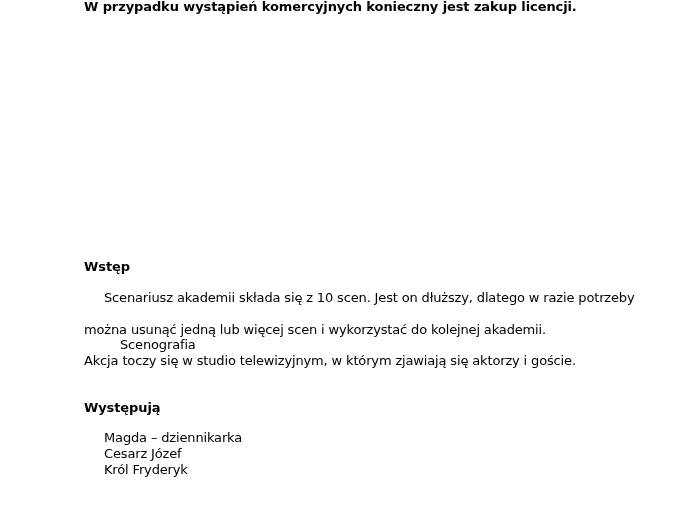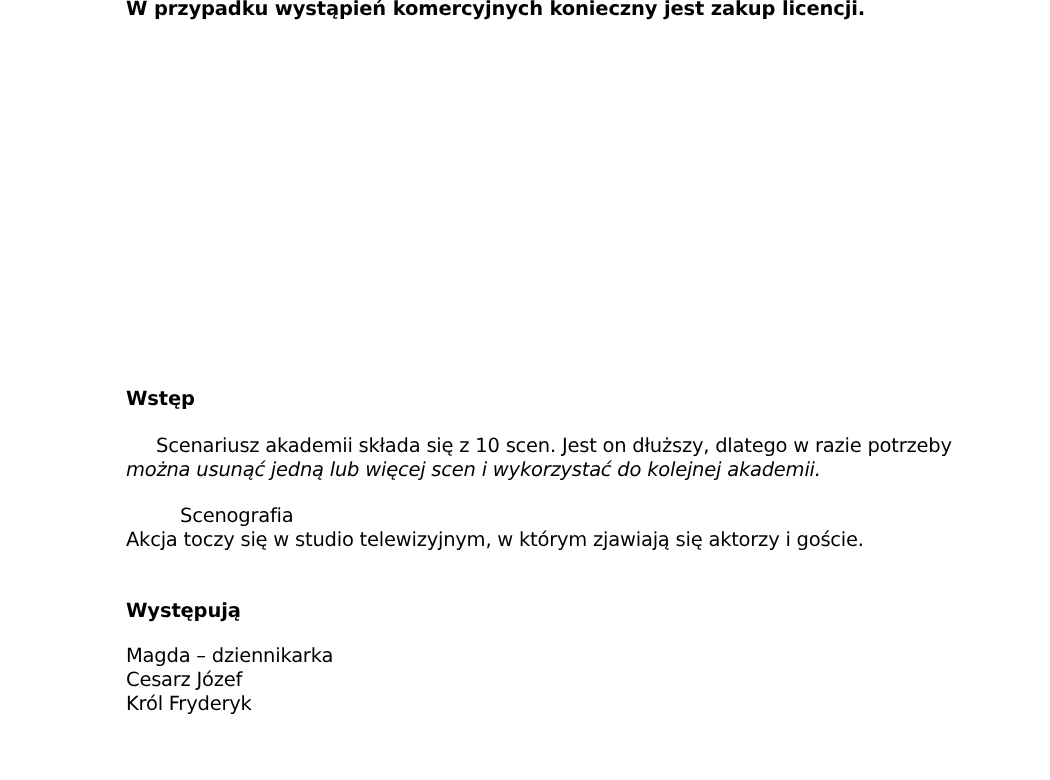--- a/index.html
+++ b/index.html
@@ -39,33 +39,34 @@
       top: 430px;
       margin: 0;
       padding: 0;
       list-style: none;
     }
     .cast-list li {
       font-size: 13px;
       line-height: 15.8px;
       white-space: nowrap;
       letter-spacing: -0.15px;
+      margin-left: 20px;
     }
   </style>
 </head>
 <body>
 
 <div class="page">
 
   <div class="line bold" style="top:-1px;">W przypadku wystąpień komercyjnych konieczny jest zakup licencji.</div>
 
   <div class="line bold" style="top:259px;">Wstęp</div>
 
   <div class="line" style="top:290px;margin-left:20px;">Scenariusz akademii składa się z 10 scen. Jest on dłuższy, dlatego w razie potrzeby</div>
-  <div class="line" style="top:306px;font-style:italic;">można usunąć jedną lub więcej scen i wykorzystać do kolejnej akademii.</div>
+  <div class="line" style="top:322px;">można usunąć jedną lub więcej scen i wykorzystać do kolejnej akademii.</div>
 
   <div class="line" style="top:337px;margin-left:36px;">Scenografia</div>
   <div class="line" style="top:353px;">Akcja toczy się w studio telewizyjnym, w którym zjawiają się aktorzy i goście.</div>
 
   <div class="line bold" style="top:400px;">Występują</div>
 
   <ul class="cast-list">
     <li>Magda – dziennikarka</li>
     <li>Cesarz Józef</li>
     <li>Król Fryderyk</li>

